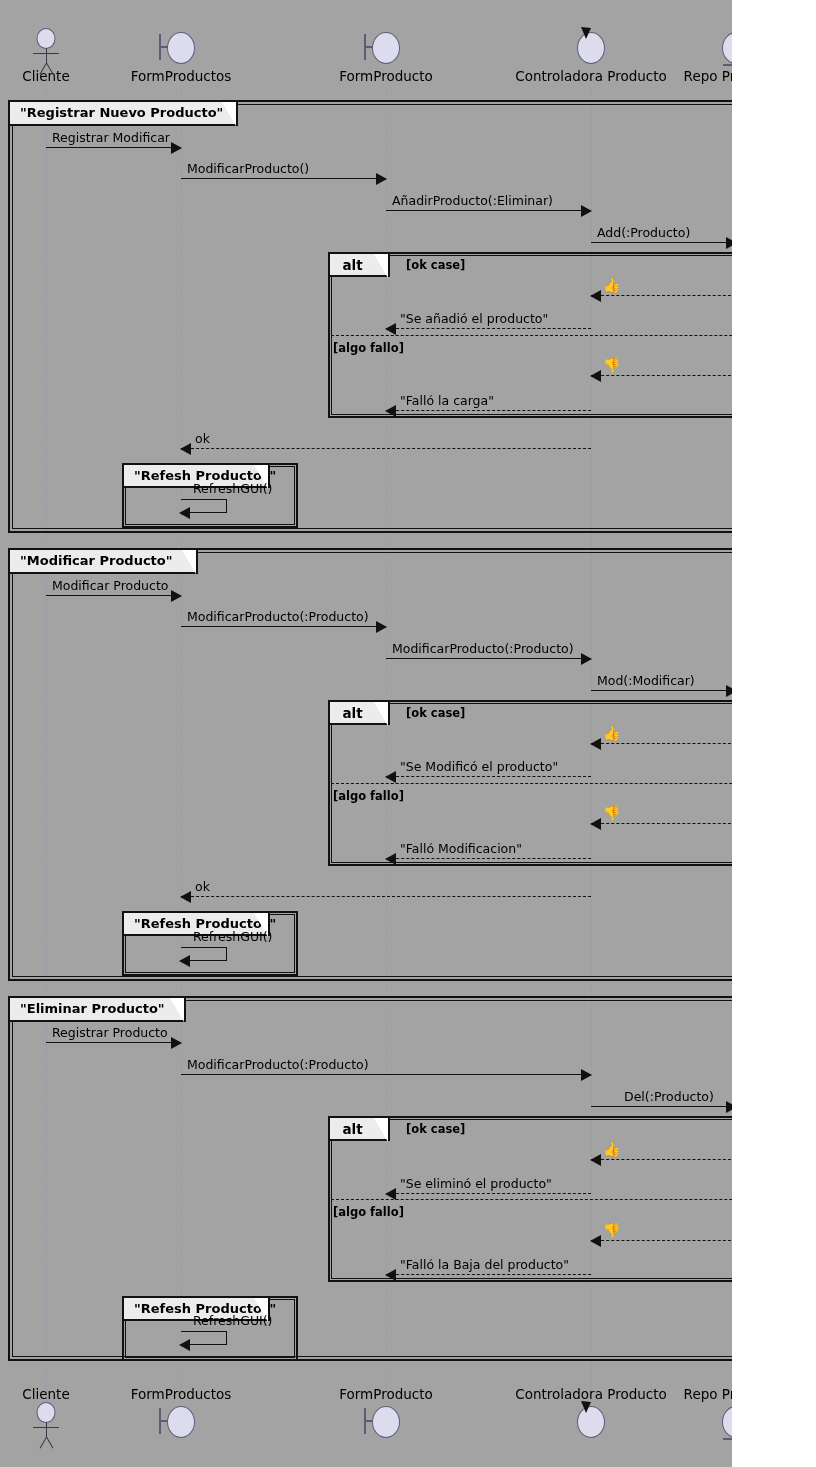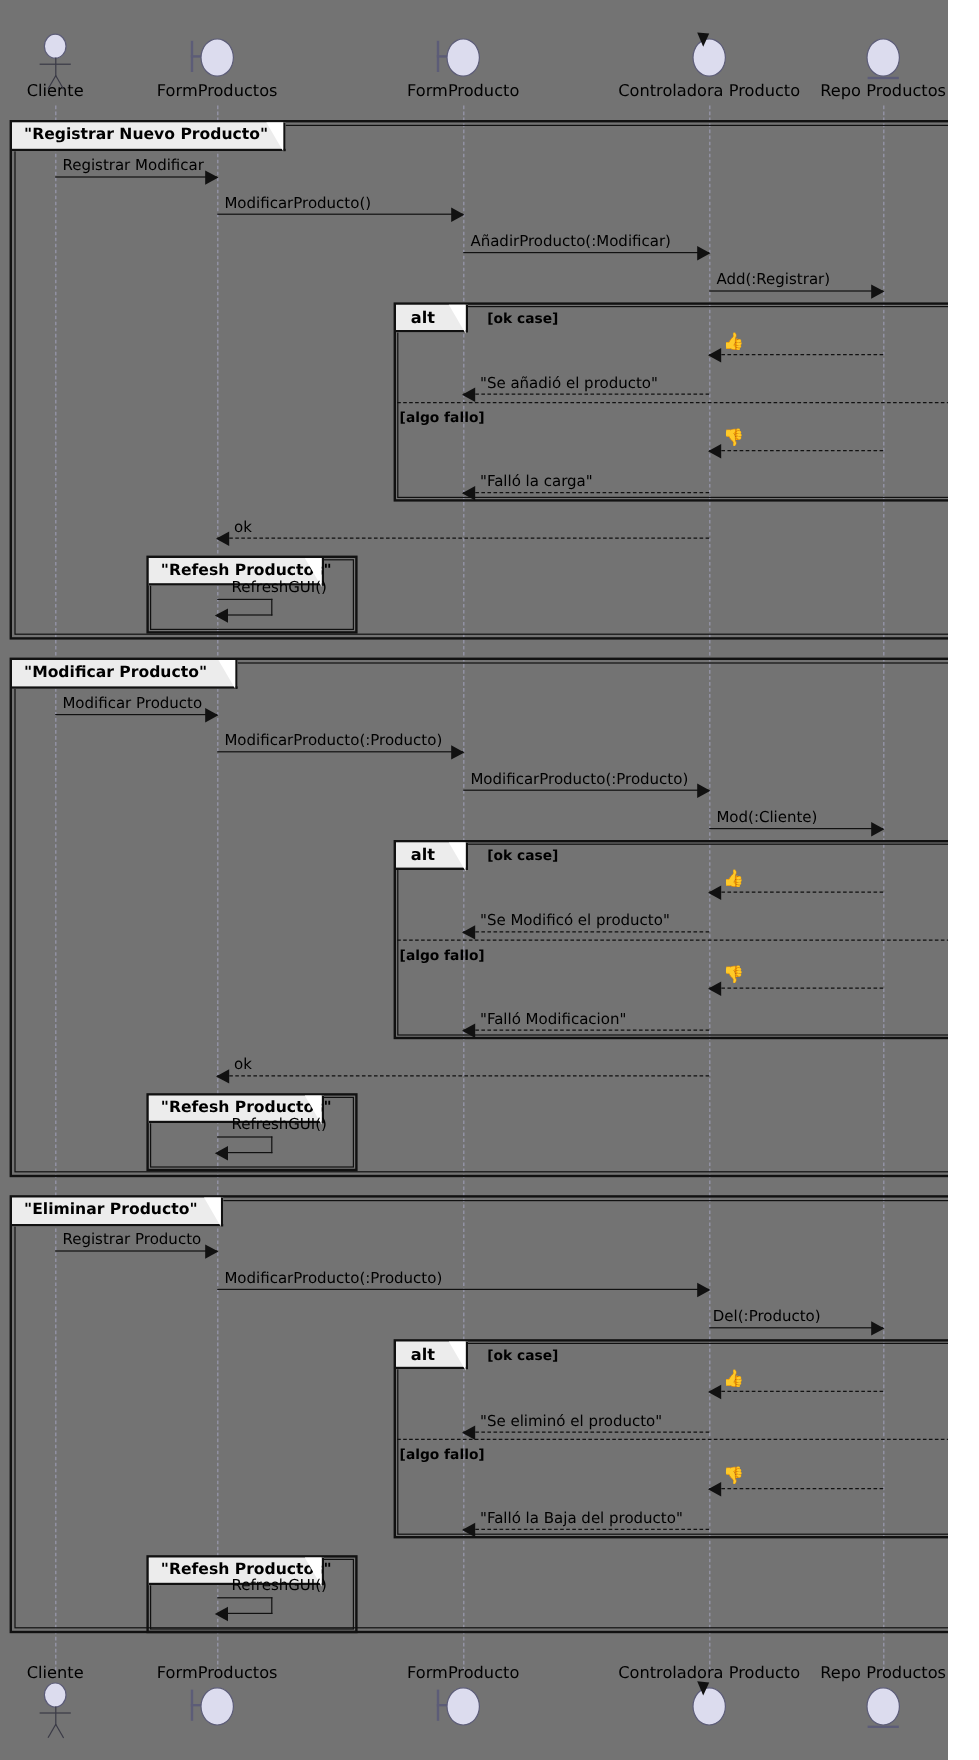--- a/index.html
+++ b/index.html
@@ -1,17 +1,17 @@
 <!DOCTYPE html>
 <html><head>
 <meta charset="utf-8">
 <style>
   html,body{margin:0;padding:0;background:#ffffff;}
   body{font-family:"DejaVu Sans","Liberation Sans",sans-serif;}
-  #canvas{position:relative;width:790px;height:1467px;background:#737373;overflow:hidden;}
+  #canvas{position:relative;width:732px;height:1467px;background:#a3a3a3;overflow:hidden;}
 
   
   .lifeline{position:absolute;width:0;border-left:1px dashed #9a9aae;}
   .ll-head,.ll-foot{position:absolute;transform:translateX(-50%);text-align:center;white-space:nowrap;}
   .pname{font-size:13.5px;color:#000;line-height:16px;}
 
   
   .ico{position:relative;height:40px;width:100px;margin:0 auto;}
   .circ{position:absolute;width:26px;height:30px;border:1px solid #5c5c77;border-radius:50%;
         background:#dcdcee;left:50%;top:4px;transform:translateX(-50%);}
@@ -159,25 +159,25 @@
       <div class="ahead right"></div>
     </div>
     <div class="mlabel" style="top: 130px; left: 52px;">Registrar Modificar</div>
     <div class="msg solid" style="left: 181px; top: 178px; width: 205px;">
       <div class="ahead right"></div>
     </div>
     <div class="mlabel" style="top: 161px; left: 187px;">ModificarProducto()</div>
     <div class="msg solid" style="left: 386px; top: 210px; width: 205px;">
       <div class="ahead right"></div>
     </div>
-    <div class="mlabel" style="top: 193px; left: 392px;">AñadirProducto(:Modificar)</div>
+    <div class="mlabel" style="top: 193px; left: 392px;">AñadirProducto(:Eliminar)</div>
     <div class="msg solid" style="left: 591px; top: 242px; width: 145px;">
       <div class="ahead right"></div>
     </div>
-    <div class="mlabel" style="top: 225px; left: 597px;">Add(:Registrar)</div>
+    <div class="mlabel" style="top: 225px; left: 597px;">Add(:Producto)</div>
     <div class="altbox" style="left: 328px; top: 252px; width: 472px; height: 166px;"></div>
     <div class="frame-inner" style="left: 331px; top: 255px; width: 466px; height: 160px;"></div>
     <div class="alt-tab" style="left: 330px; top: 254px; width: 60px; height: 23px; text-align: center;"><span>alt</span><div class="tab-notch"></div></div>
     <div class="guard" style="left: 406px; top: 258px;">[ok case]</div>
     <div class="guard" style="left: 333px; top: 341px;">[algo fallo]</div>
     <div class="divider" style="left: 331px; top: 335px; width: 466px;"></div>
     <div class="msg dashed" style="left: 591px; top: 295px; width: 145px;">
       <div class="ahead left"></div>
     </div>
     <div class="glyph" style="left: 603px; top: 278px;">👍</div>
@@ -214,21 +214,21 @@
       <div class="ahead right"></div>
     </div>
     <div class="mlabel" style="top: 609px; left: 187px;">ModificarProducto(:Producto)</div>
     <div class="msg solid" style="left: 386px; top: 658px; width: 205px;">
       <div class="ahead right"></div>
     </div>
     <div class="mlabel" style="top: 641px; left: 392px;">ModificarProducto(:Producto)</div>
     <div class="msg solid" style="left: 591px; top: 690px; width: 145px;">
       <div class="ahead right"></div>
     </div>
-    <div class="mlabel" style="top: 673px; left: 597px;">Mod(:Cliente)</div>
+    <div class="mlabel" style="top: 673px; left: 597px;">Mod(:Modificar)</div>
     <div class="altbox" style="left: 328px; top: 700px; width: 472px; height: 166px;"></div>
     <div class="frame-inner" style="left: 331px; top: 703px; width: 466px; height: 160px;"></div>
     <div class="alt-tab" style="left: 330px; top: 702px; width: 60px; height: 23px; text-align: center;"><span>alt</span><div class="tab-notch"></div></div>
     <div class="guard" style="left: 406px; top: 706px;">[ok case]</div>
     <div class="guard" style="left: 333px; top: 789px;">[algo fallo]</div>
     <div class="divider" style="left: 331px; top: 783px; width: 466px;"></div>
     <div class="msg dashed" style="left: 591px; top: 743px; width: 145px;">
       <div class="ahead left"></div>
     </div>
     <div class="glyph" style="left: 603px; top: 726px;">👍</div>
@@ -261,21 +261,21 @@
       <div class="ahead right"></div>
     </div>
     <div class="mlabel" style="top: 1025px; left: 52px;">Registrar Producto</div>
     <div class="msg solid" style="left: 181px; top: 1074px; width: 410px;">
       <div class="ahead right"></div>
     </div>
     <div class="mlabel" style="top: 1057px; left: 187px;">ModificarProducto(:Producto)</div>
     <div class="msg solid" style="left: 591px; top: 1106px; width: 145px;">
       <div class="ahead right"></div>
     </div>
-    <div class="mlabel" style="top: 1089px; left: 594px;">Del(:Producto)</div>
+    <div class="mlabel" style="top: 1089px; left: 624px;">Del(:Producto)</div>
     <div class="altbox" style="left: 328px; top: 1116px; width: 472px; height: 166px;"></div>
     <div class="frame-inner" style="left: 331px; top: 1119px; width: 466px; height: 160px;"></div>
     <div class="alt-tab" style="left: 330px; top: 1118px; width: 60px; height: 23px; text-align: center;"><span>alt</span><div class="tab-notch"></div></div>
     <div class="guard" style="left: 406px; top: 1122px;">[ok case]</div>
     <div class="guard" style="left: 333px; top: 1205px;">[algo fallo]</div>
     <div class="divider" style="left: 331px; top: 1199px; width: 466px;"></div>
     <div class="msg dashed" style="left: 591px; top: 1159px; width: 145px;">
       <div class="ahead left"></div>
     </div>
     <div class="glyph" style="left: 603px; top: 1142px;">👍</div>

